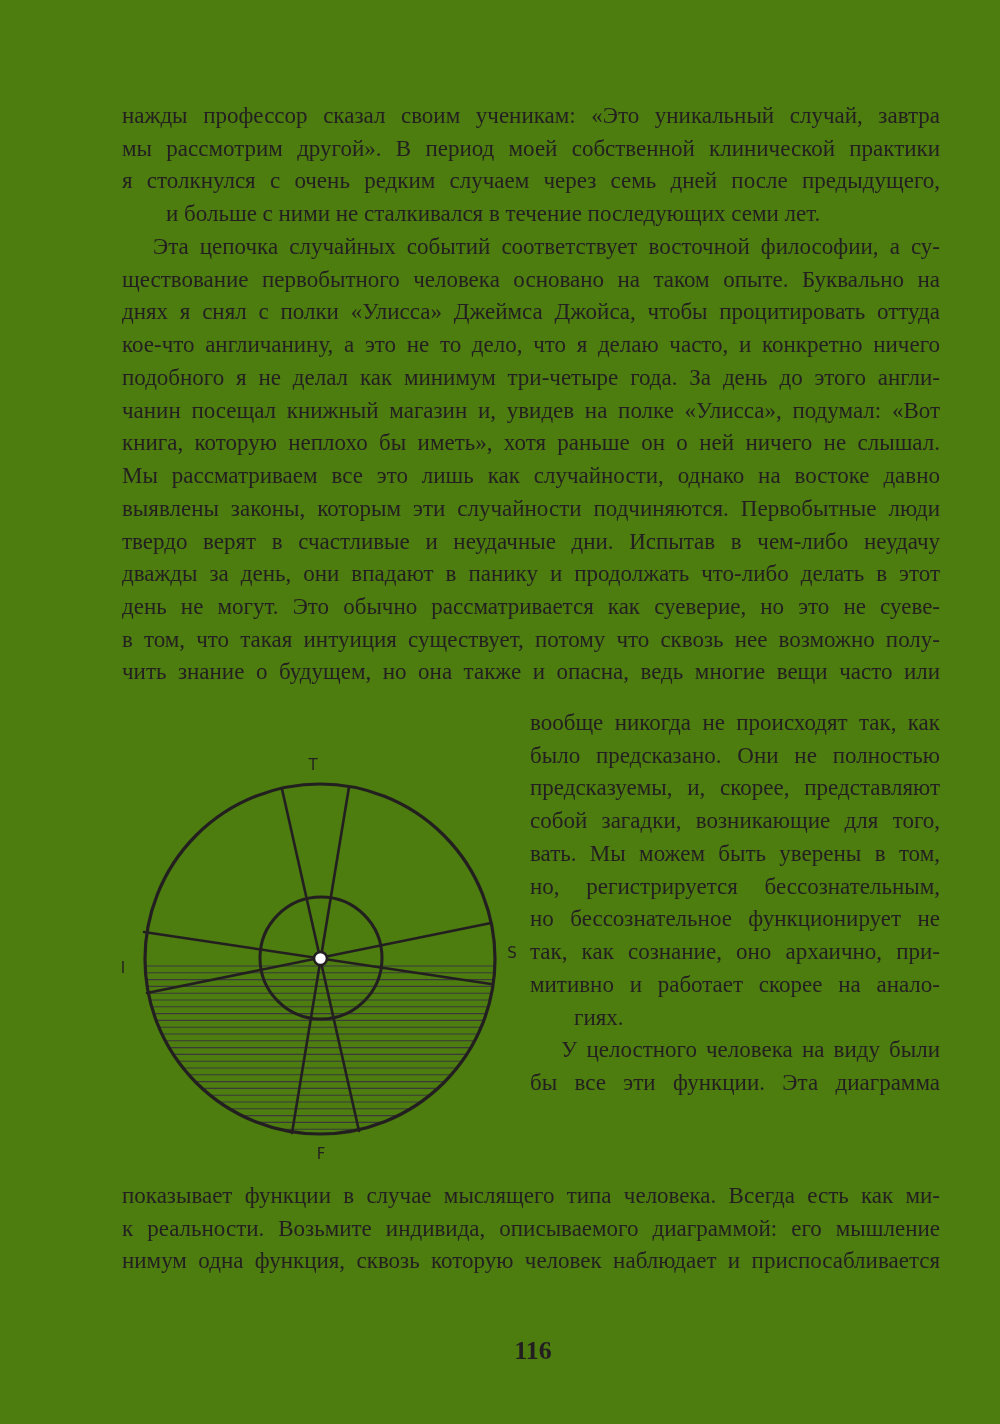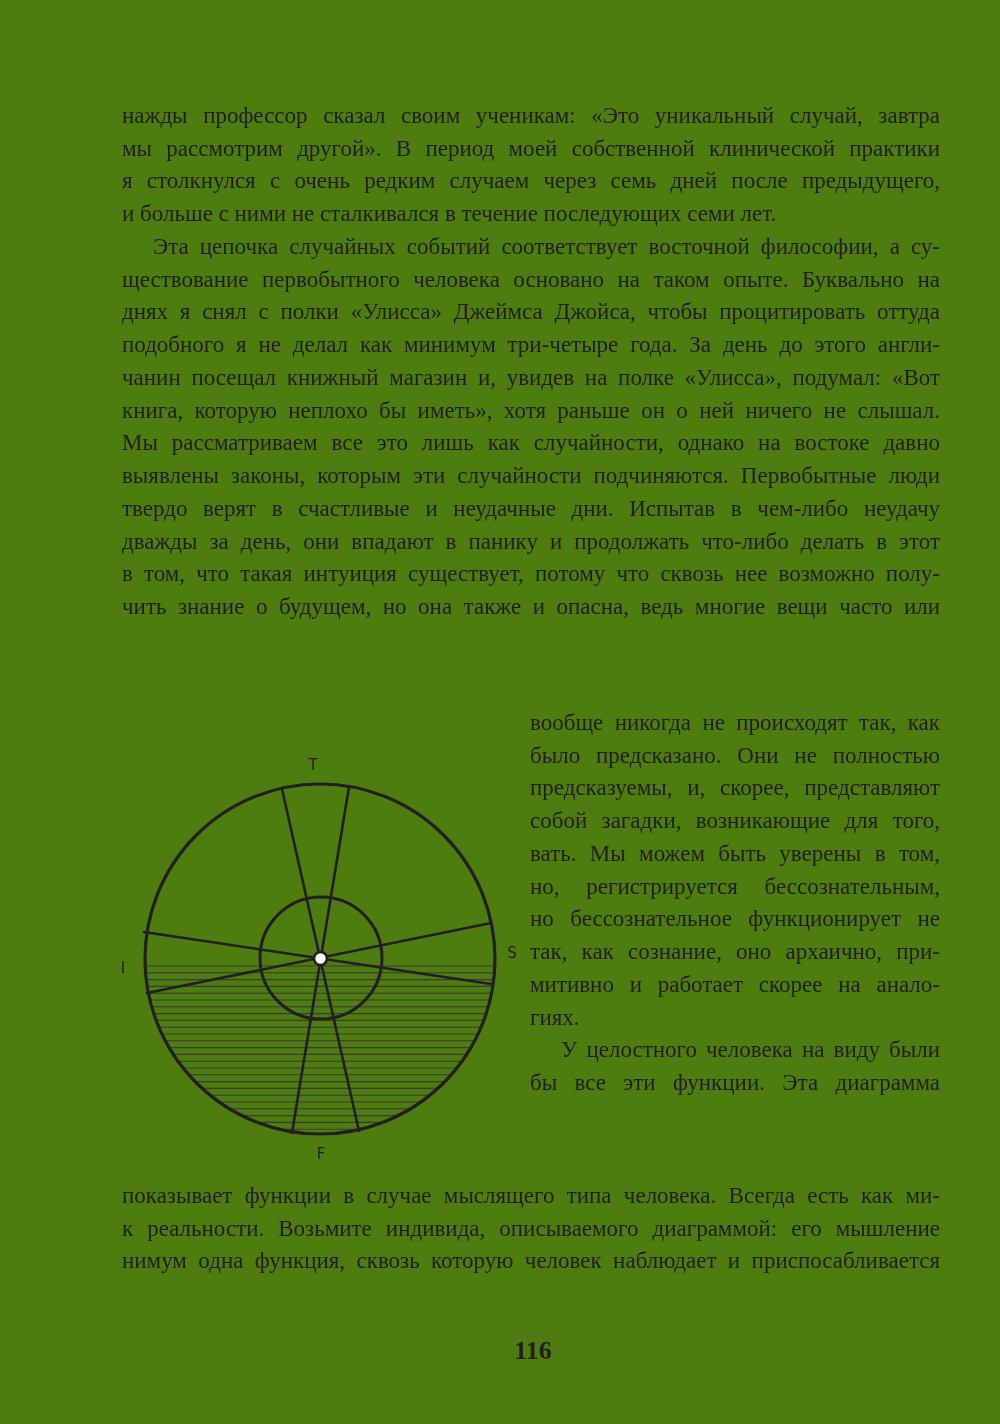--- a/index.html
+++ b/index.html
@@ -22,21 +22,21 @@
     #block-top { top: 100px; }
     #block-right { top: 707px; }
     #block-bottom { top: 1180px; }
     .line {
       display: block;
       height: 32.74px;
       white-space: nowrap;
       text-align: justify;
       text-align-last: justify;
     }
-    .line.end { text-align: center; text-align-last: left; }
+    .line.end { text-align: center; text-align-last: left; margin-left: 44px; }
     .line.indent { padding-left: 31px; }
     #diagram {
       position: absolute;
       left: 110px;
       top: 745px;
       width: 420px;
       height: 425px;
     }
     .diag-label {
       font-family: "DejaVu Sans", "Liberation Sans", sans-serif;
@@ -61,27 +61,29 @@
 <div id="page">
 
   <div id="block-top" class="block full">
     <span class="line">нажды профессор сказал своим ученикам: «Это уникальный случай, завтра</span>
     <span class="line">мы рассмотрим другой». В период моей собственной клинической практики</span>
     <span class="line">я столкнулся с очень редким случаем через семь дней после предыдущего,</span>
     <span class="line end">и больше с ними не сталкивался в течение последующих семи лет.</span>
     <span class="line indent">Эта цепочка случайных событий соответствует восточной философии, а су-</span>
     <span class="line">ществование первобытного человека основано на таком опыте. Буквально на</span>
     <span class="line">днях я снял с полки «Улисса» Джеймса Джойса, чтобы процитировать оттуда</span>
+    <span class="line">кое-что англичанину, а это не то дело, что я делаю часто, и конкретно ничего</span>
     <span class="line">подобного я не делал как минимум три-четыре года. За день до этого англи-</span>
     <span class="line">чанин посещал книжный магазин и, увидев на полке «Улисса», подумал: «Вот</span>
     <span class="line">книга, которую неплохо бы иметь», хотя раньше он о ней ничего не слышал.</span>
     <span class="line">Мы рассматриваем все это лишь как случайности, однако на востоке давно</span>
     <span class="line">выявлены законы, которым эти случайности подчиняются. Первобытные люди</span>
     <span class="line">твердо верят в счастливые и неудачные дни. Испытав в чем-либо неудачу</span>
     <span class="line">дважды за день, они впадают в панику и продолжать что-либо делать в этот</span>
+    <span class="line">день не могут. Это обычно рассматривается как суеверие, но это не суеве-</span>
     <span class="line">в том, что такая интуиция существует, потому что сквозь нее возможно полу-</span>
     <span class="line">чить знание о будущем, но она также и опасна, ведь многие вещи часто или</span>
   </div>
 
   <div id="diagram">
     <svg width="420" height="425" viewBox="110 745 420 425" xmlns="http://www.w3.org/2000/svg">
       <defs>
         <clipPath id="outer-clip">
           <circle cx="320" cy="959" r="175"></circle>
         </clipPath>

